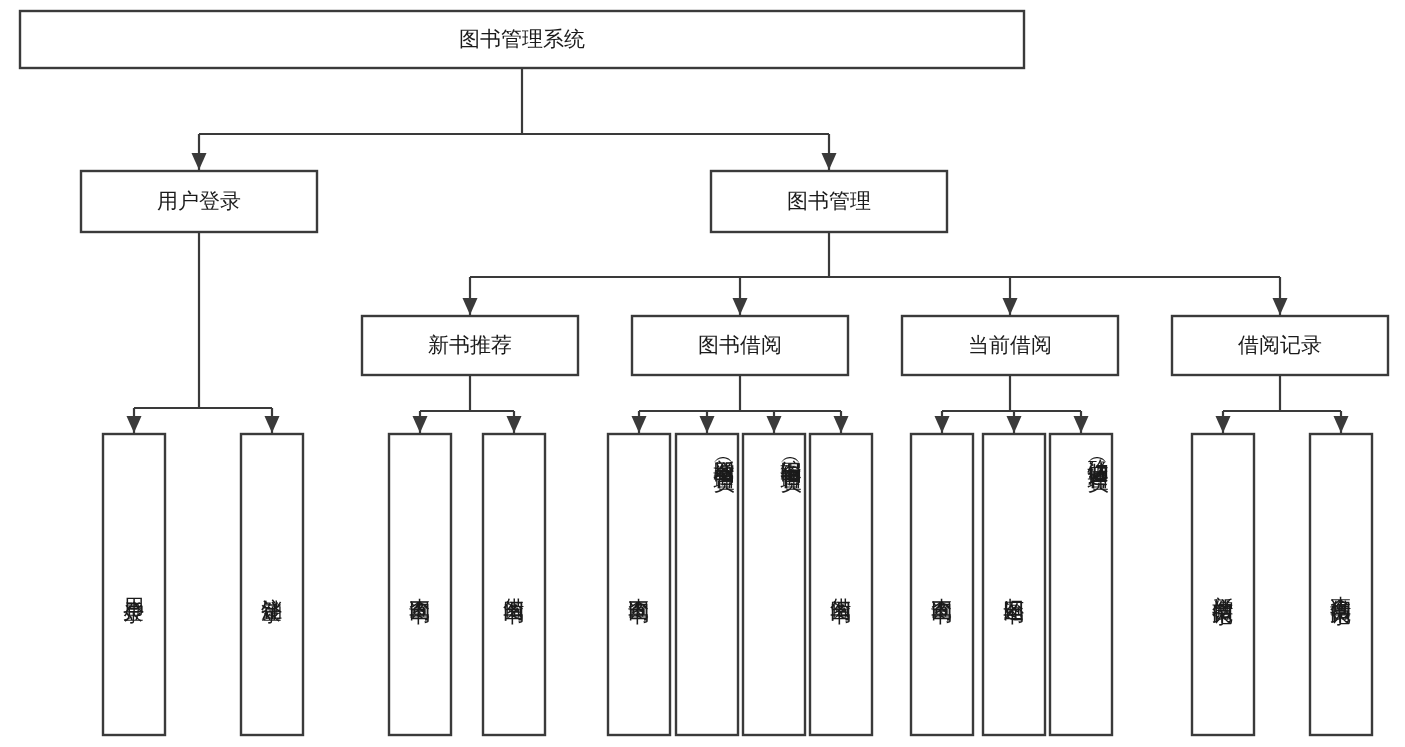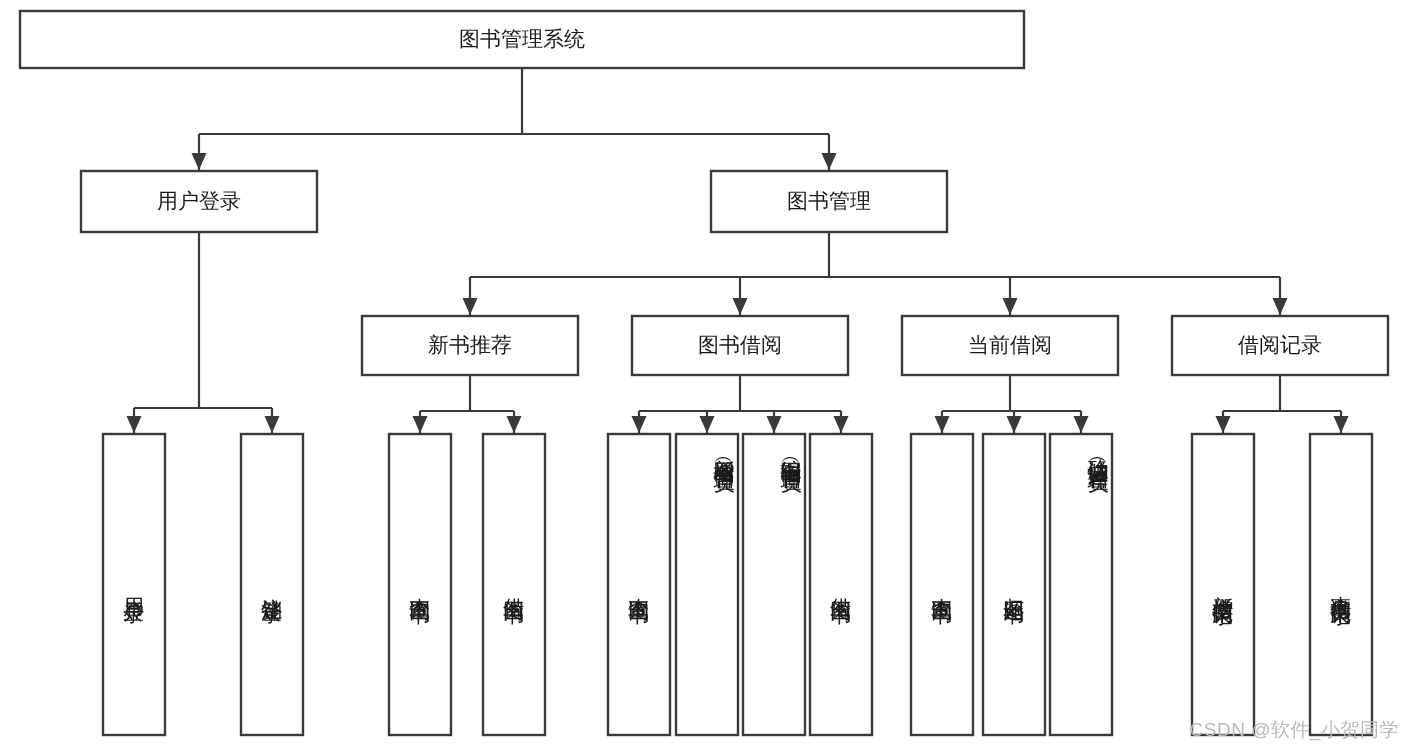--- a/index.html
+++ b/index.html
@@ -178,14 +178,13 @@
       <div class="node-label-v" style="left: 676px; width: 62px; top: 442px; height: 289px; align-items: flex-start; display: flex; justify-content: flex-start;">新增图书（管理员）</div>
       <div class="node-label-v" style="left: 743px; width: 62px; top: 442px; height: 289px; align-items: flex-start; display: flex; justify-content: flex-start;">编辑图书（管理员）</div>
       <div class="node-label-v" style="left: 810px; width: 62px; top: 434px; height: 301px; display: flex; align-items: center; justify-content: center;">借阅图书</div>
       <div class="node-label-v" style="left: 911px; width: 62px; top: 434px; height: 301px; display: flex; align-items: center; justify-content: center;">查询图书</div>
       <div class="node-label-v" style="left: 983px; width: 62px; top: 434px; height: 301px; display: flex; align-items: center; justify-content: center;">归还图书</div>
       <div class="node-label-v" style="left: 1050px; width: 62px; top: 442px; height: 289px; align-items: flex-start; display: flex; justify-content: flex-start;">确认归还（管理员）</div>
       <div class="node-label-v" style="left: 1192px; width: 62px; top: 434px; height: 301px; display: flex; align-items: center; justify-content: center;">新增借阅记录</div>
       <div class="node-label-v" style="left: 1310px; width: 62px; top: 434px; height: 301px; display: flex; align-items: center; justify-content: center;">查询借阅记录</div>
     </div>
 
-  <div class="watermark">CSDN @软件_小贺同学</div>
 </div>
 
 </body></html>

